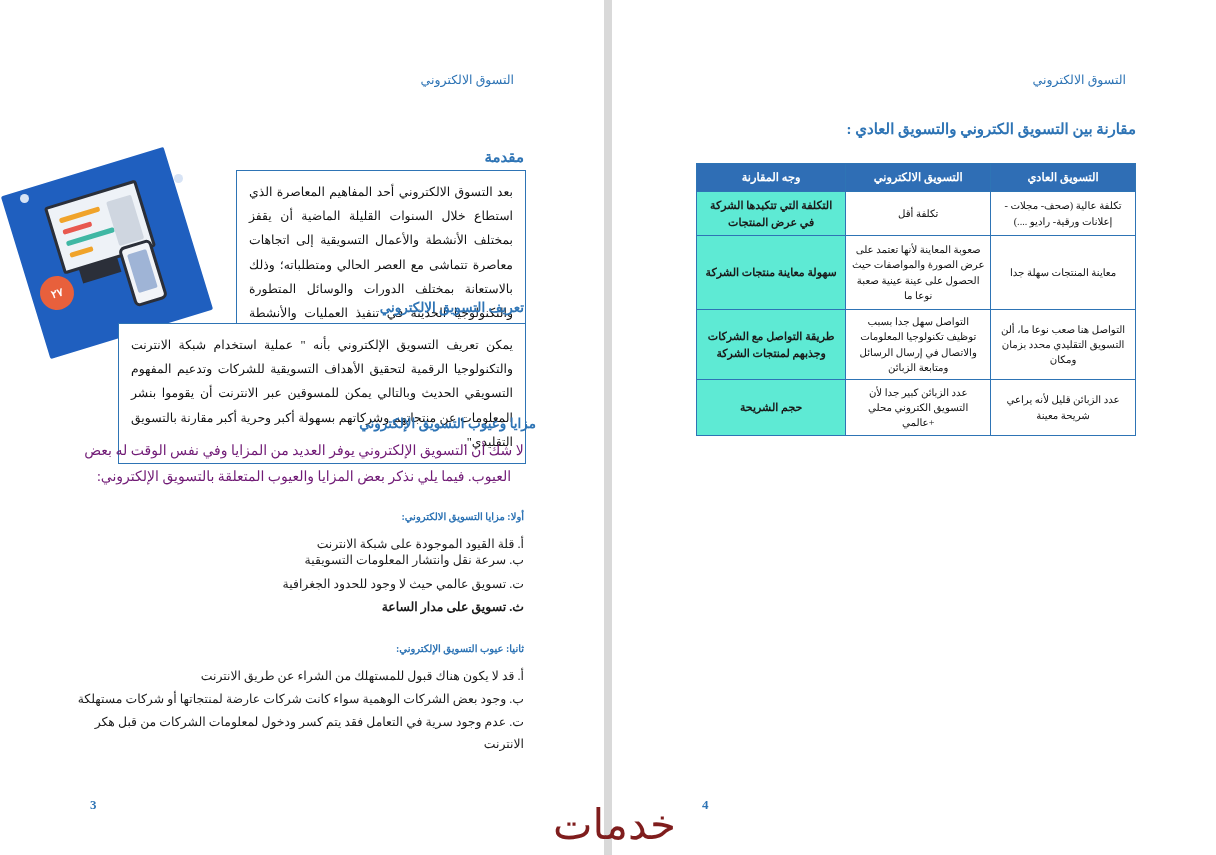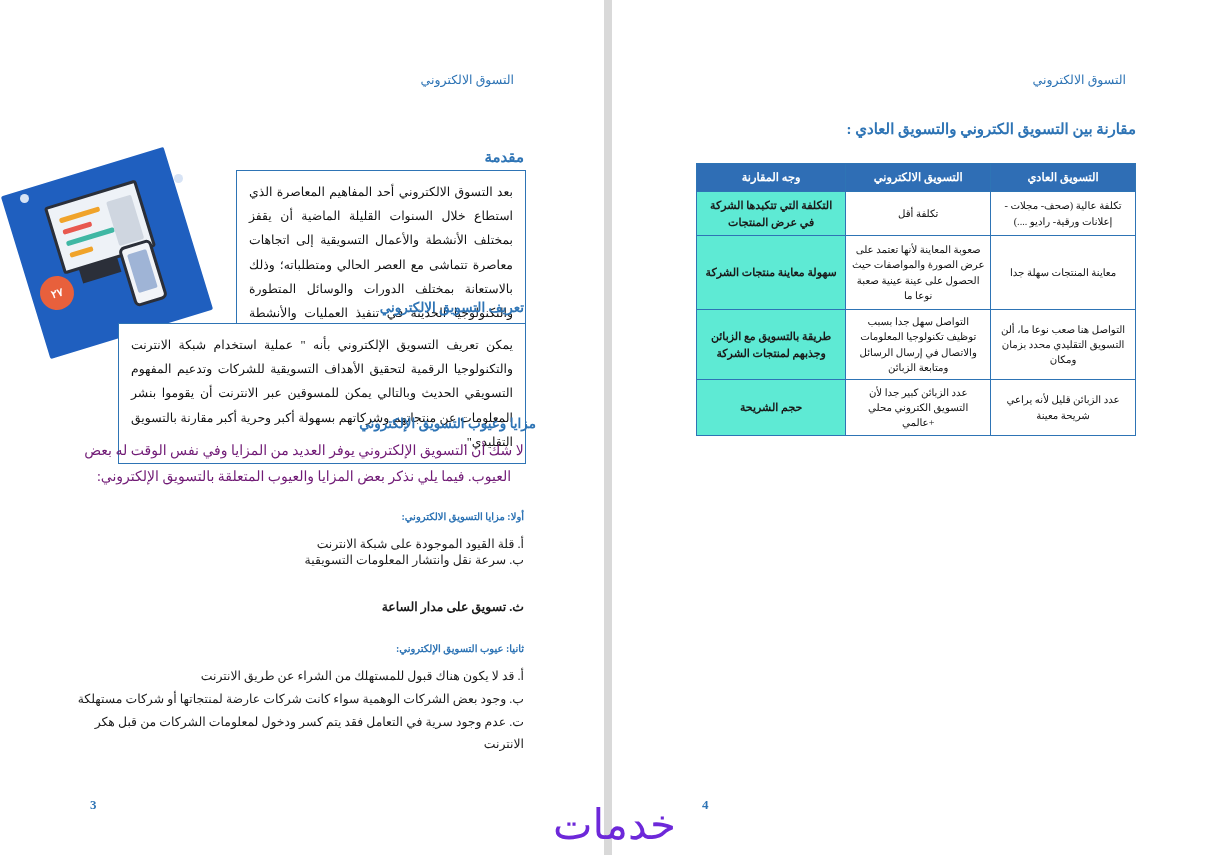--- a/index.html
+++ b/index.html
@@ -223,21 +223,21 @@
   table.cmp col.c1 { width: 33%; }
   table.cmp col.c2 { width: 33%; }
   table.cmp col.c3 { width: 34%; }
   
   .watermark {
     position: absolute;
     left: 0; right: 0;
     bottom: 6px;
     text-align: center;
     font-size: 42px;
-    color: #6d28d9;
+    color: #7f1d1d;
     font-family: "Liberation Sans", sans-serif;
     letter-spacing: 2px;
     direction: rtl;
     user-select: none;
     padding-left: 13px;
   }
 </style>
 </head>
 <body>
 
@@ -272,20 +272,21 @@
 
       <div class="heading h-sub" style="top:299px; right:80px;">تعريف التسويق الالكتروني</div>
       <div class="framed" style="top:323px; right:78px; width:408px;">يمكن تعريف التسويق الإلكتروني بأنه " عملية استخدام شبكة الانترنت والتكنولوجيا الرقمية لتحقيق الأهداف التسويقية للشركات وتدعيم المفهوم التسويقي الحديث وبالتالي يمكن للمسوقين عبر الانترنت أن يقوموا بنشر المعلومات عن منتجاتهم وشركاتهم بسهولة أكبر وحرية أكبر مقارنة بالتسويق التقليدي".</div>
 
       <div class="heading h-sub" style="top:415px; right:68px;margin-left:14px;">مزايا وعيوب التسويق الإلكتروني</div>
       <div class="body-text" style="top:438px; right:80px; width:440px;">لا شك أن التسويق الإلكتروني يوفر العديد من المزايا وفي نفس الوقت له بعض العيوب. فيما يلي نذكر بعض المزايا والعيوب المتعلقة بالتسويق الإلكتروني:</div>
 
       <div class="heading h-sub2" style="top:511px; right:80px;">أولا: مزايا التسويق الالكتروني:</div>
       <div class="list-line" style="top:533px; right:80px; width:440px;">أ. قلة القيود الموجودة على شبكة الانترنت</div>
       <div class="list-line" style="top:549px; right:80px; width:440px;">ب. سرعة نقل وانتشار المعلومات التسويقية</div>
+      <div class="list-line" style="top:573px; right:80px; width:440px;">ت. تسويق عالمي حيث لا وجود للحدود الجغرافية</div>
       <div class="list-line" style="top:596px; right:80px; width:440px;font-weight:bold;">ث. تسويق على مدار الساعة</div>
 
       <div class="heading h-sub2" style="top:643px; right:80px;">ثانيا: عيوب التسويق الإلكتروني:</div>
       <div class="list-line" style="top:665px; right:80px; width:440px;">أ. قد لا يكون هناك قبول للمستهلك من الشراء عن طريق الانترنت</div>
       <div class="list-line" style="top:688px; right:80px; width:460px;">ب. وجود بعض الشركات الوهمية سواء كانت شركات عارضة لمنتجاتها أو شركات مستهلكة</div>
       <div class="list-line" style="top:711px; right:80px; width:470px;">ت. عدم وجود سرية في التعامل فقد يتم كسر ودخول لمعلومات الشركات من قبل هكر الانترنت</div>
 
       <div class="page-number">3</div>
     </div>
   </div>
@@ -319,21 +320,21 @@
             <th class="rowhead">التكلفة التي تتكبدها الشركة في عرض المنتجات</th>
           </tr>
           <tr>
             <td style="height:74px">معاينة المنتجات سهلة جدا</td>
             <td>صعوبة المعاينة لأنها تعتمد على عرض الصورة والمواصفات حيث الحصول على عينة عينية صعبة نوعا ما</td>
             <th class="rowhead">سهولة معاينة منتجات الشركة</th>
           </tr>
           <tr>
             <td style="height:68px">التواصل هنا صعب نوعا ما، ألن التسويق التقليدي محدد بزمان ومكان</td>
             <td>التواصل سهل جدا بسبب توظيف تكنولوجيا المعلومات والاتصال في إرسال الرسائل ومتابعة الزبائن</td>
-            <th class="rowhead">طريقة بالتسويق مع الزبائن وجذبهم لمنتجات الشركة</th>
+            <th class="rowhead">طريقة التواصل مع الشركات وجذبهم لمنتجات الشركة</th>
           </tr>
           <tr>
             <td style="height:56px">عدد الزبائن قليل لأنه يراعي شريحة معينة</td>
             <td>عدد الزبائن كبير جدا لأن التسويق الكتروني محلي +عالمي</td>
             <th class="rowhead">حجم الشريحة</th>
           </tr>
         </tbody>
       </table>
 
       <div class="page-number">4</div>

